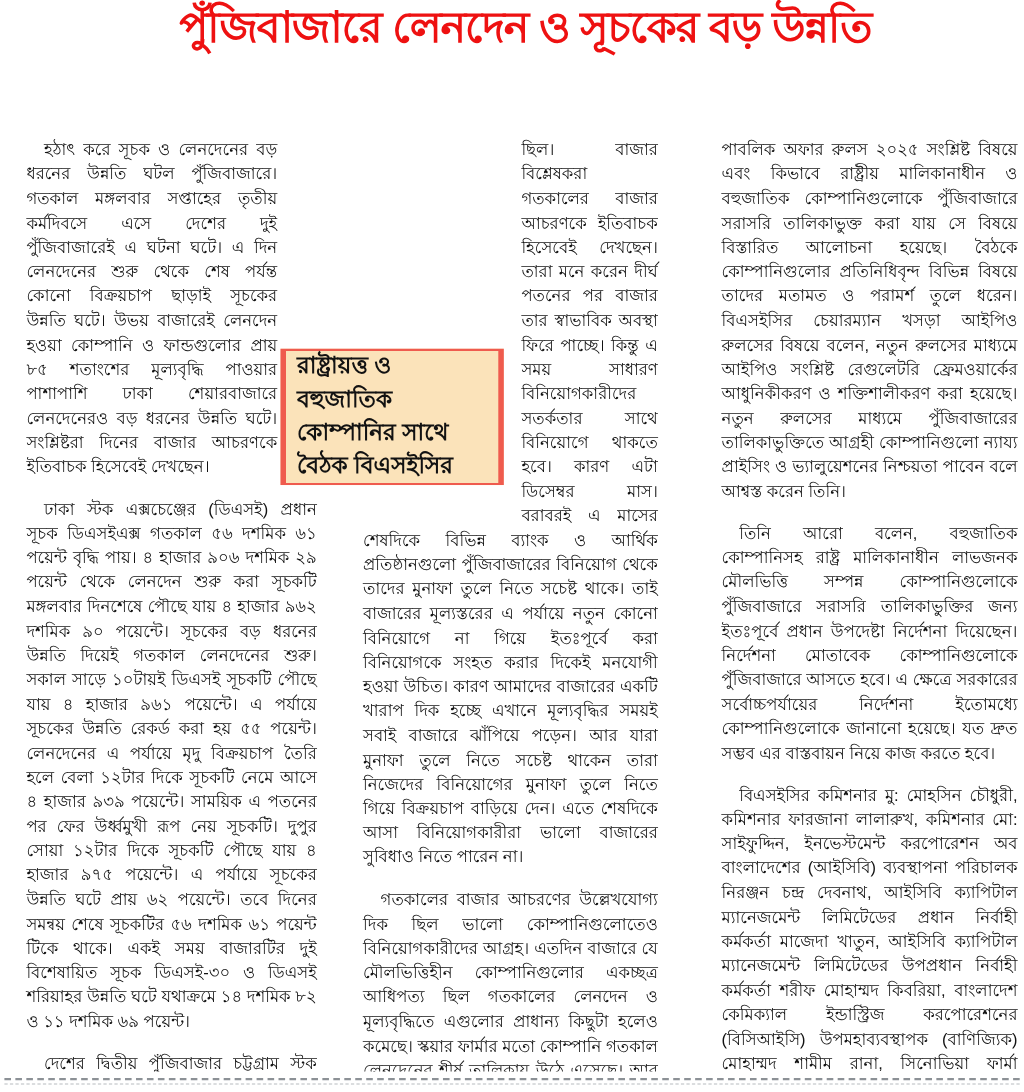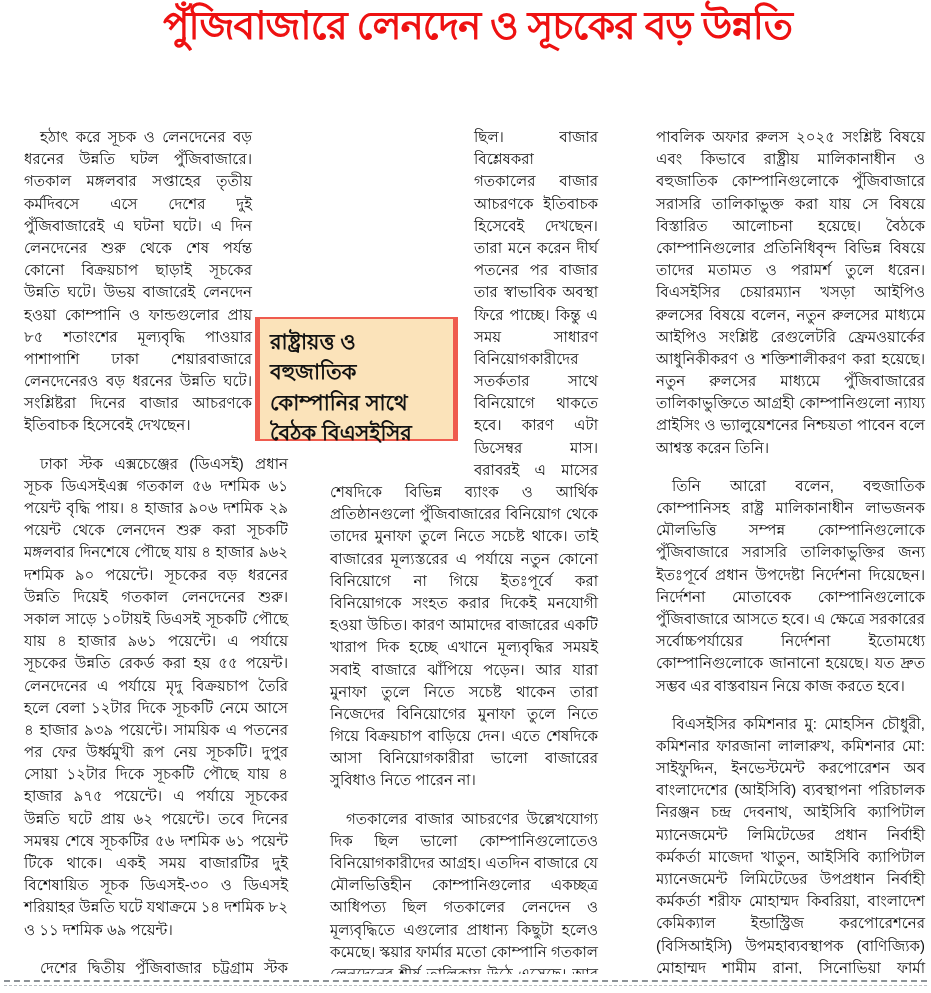--- a/index.html
+++ b/index.html
@@ -49,21 +49,21 @@
     position:absolute;left:255px;top:317px;width:203px;height:124px;
     box-sizing:border-box;
     background:var(--box-bg,#fbe3ba);
     border-left:5px solid var(--box-border,#ef5b4e);
     border-right:5px solid var(--box-border,#ef5b4e);
     border-top:2px solid var(--box-border,#ef5b4e);
     border-bottom:2px solid var(--box-border,#ef5b4e);
     padding:8px 10px;
     font-size:21px;font-weight:700;line-height:1.45;
     color:#121212;
-    display:flex;
+    display:flex;align-items:center;
   }
   .bottom-dashes{
     position:absolute;left:4px;right:4px;top:980px;height:3px;
     border-top:2px dashed #8c9196;
     border-bottom:1px dashed #b8bcc0;
   }
 </style>
 </head>
 <body>
 

